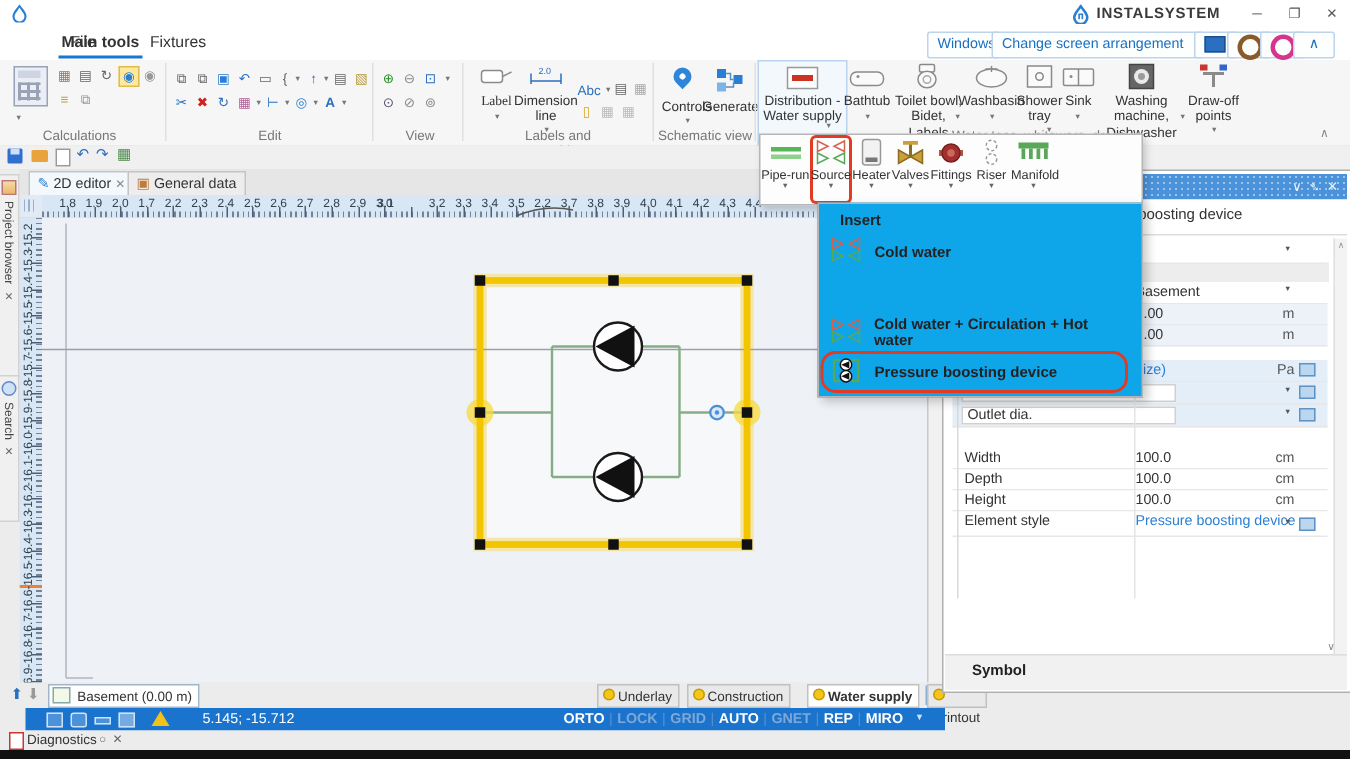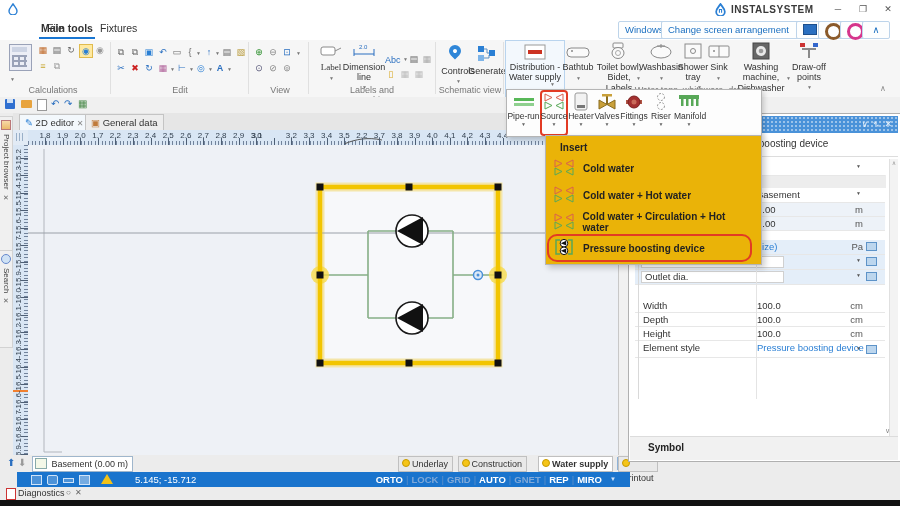--- a/index.html
+++ b/index.html
@@ -40,21 +40,21 @@
   .corner{left:13px;top:130px;width:15px;height:15px;background:#e2ebf5;border-right:1px solid #b9c9dc;border-bottom:1px solid #b9c9dc;}
   .canvas{left:28px;top:145px;width:590px;height:310px;background:#eef1f6;}
   .cscroll{left:618px;top:145px;width:10px;height:310px;background:#f1f1f1;border-left:1px solid #c8c8c8;}
   
   .ptoolbar{left:506px;top:89px;width:254px;height:46px;background:#fdfdfd;border:1px solid #b5b5b5;box-shadow:2px 3px 5px rgba(0,0,0,.18);z-index:55;display:flex;align-items:stretch;}
   .pt-item{position:relative;text-align:center;padding-top:1px;}
   .pt-ic{height:21px;display:flex;align-items:center;justify-content:center;}
   .pt-label{font-size:8.5px;line-height:1.05;color:#333;}
   .pt-caret{font-size:5px;color:#666;}
   .pt-hl{box-shadow:inset 0 0 0 2px #e23b24;border-radius:4px;}
-  .imenu{left:545px;top:135px;width:215px;height:128px;background:#eab308;border:1px solid #b5b5b5;box-shadow:3px 3px 6px rgba(0,0,0,.2);z-index:60;}
+  .imenu{left:545px;top:135px;width:215px;height:128px;background:#0ea5e9;border:1px solid #b5b5b5;box-shadow:3px 3px 6px rgba(0,0,0,.2);z-index:60;}
   .mi{position:absolute;left:3px;width:203px;height:24px;display:flex;align-items:center;}
   .mi-ic{width:30px;text-align:center;}
   .mi-label{font-size:10px;font-weight:bold;color:#222;margin-left:4px;}
   .mi-hl{border:2px solid #e23b24;border-radius:10px;left:1px;width:201px;}
   
   .rpanel{left:628px;top:113px;width:271px;height:347px;background:#fff;border:1px solid #b0b0b0;z-index:10;}
   .rp-title{position:absolute;left:1px;top:2px;width:268px;height:17px;background:#4a92d9;background-image:radial-gradient(rgba(255,255,255,.45) 1px,transparent 1px);background-size:4px 4px;}
   .rp-ticon{position:absolute;top:3px;color:#eaf3fc;font-size:9px;}
   .rp-header{position:absolute;left:1px;top:19px;width:268px;height:23px;background:#fff;border-bottom:1px solid #ddd;}
   .rp-row{position:absolute;left:6px;width:250px;border-bottom:1px solid #e7e7e7;font-size:9.5px;}
@@ -671,29 +671,20 @@
     <div class="abs" style="left:14px;top:6px;font-weight:bold;font-size:10px;color:#222;">Insert</div>
   <div class="mi" style="top: 20px;">
         <span class="mi-ic"><svg width="20" height="17">
             <path d="M1 1 L8 4.5 L1 8 Z" fill="none" stroke="#d9604f"></path>
             <path d="M19 1 L12 4.5 L19 8 Z" fill="none" stroke="#d9604f"></path>
             <path d="M1 9 L8 12.5 L1 16 Z" fill="none" stroke="#58a858"></path>
             <path d="M19 9 L12 12.5 L19 16 Z" fill="none" stroke="#58a858"></path>
           </svg></span>
         <span class="mi-label">Cold water</span>
       </div>
-      <div class="mi" style="top: 47px;">
-        <span class="mi-ic"><svg width="20" height="17">
-            <path d="M1 1 L8 4.5 L1 8 Z" fill="none" stroke="#d9604f"></path>
-            <path d="M19 1 L12 4.5 L19 8 Z" fill="none" stroke="#d9604f"></path>
-            <path d="M1 9 L8 12.5 L1 16 Z" fill="none" stroke="#58a858"></path>
-            <path d="M19 9 L12 12.5 L19 16 Z" fill="none" stroke="#58a858"></path>
-          </svg></span>
-        <span class="mi-label">Cold water + Hot water</span>
-      </div>
       <div class="mi" style="top: 74px;">
         <span class="mi-ic"><svg width="20" height="17">
             <path d="M1 1 L8 4.5 L1 8 Z" fill="none" stroke="#d9604f"></path>
             <path d="M19 1 L12 4.5 L19 8 Z" fill="none" stroke="#d9604f"></path>
             <path d="M1 9 L8 12.5 L1 16 Z" fill="none" stroke="#58a858"></path>
             <path d="M19 9 L12 12.5 L19 16 Z" fill="none" stroke="#58a858"></path>
           </svg></span>
         <span class="mi-label">Cold water + Circulation + Hot water</span>
       </div>
       <div class="mi mi-hl" style="top: 98px;">

